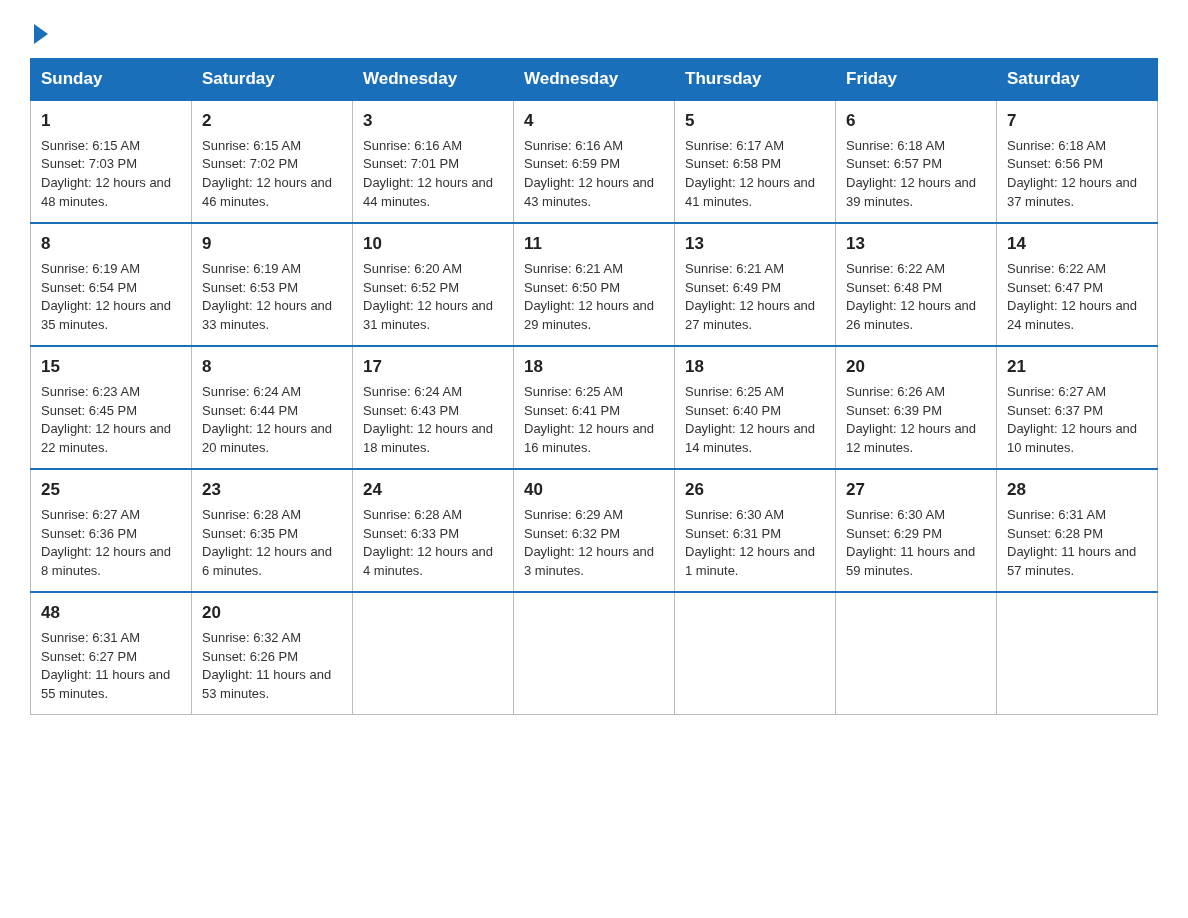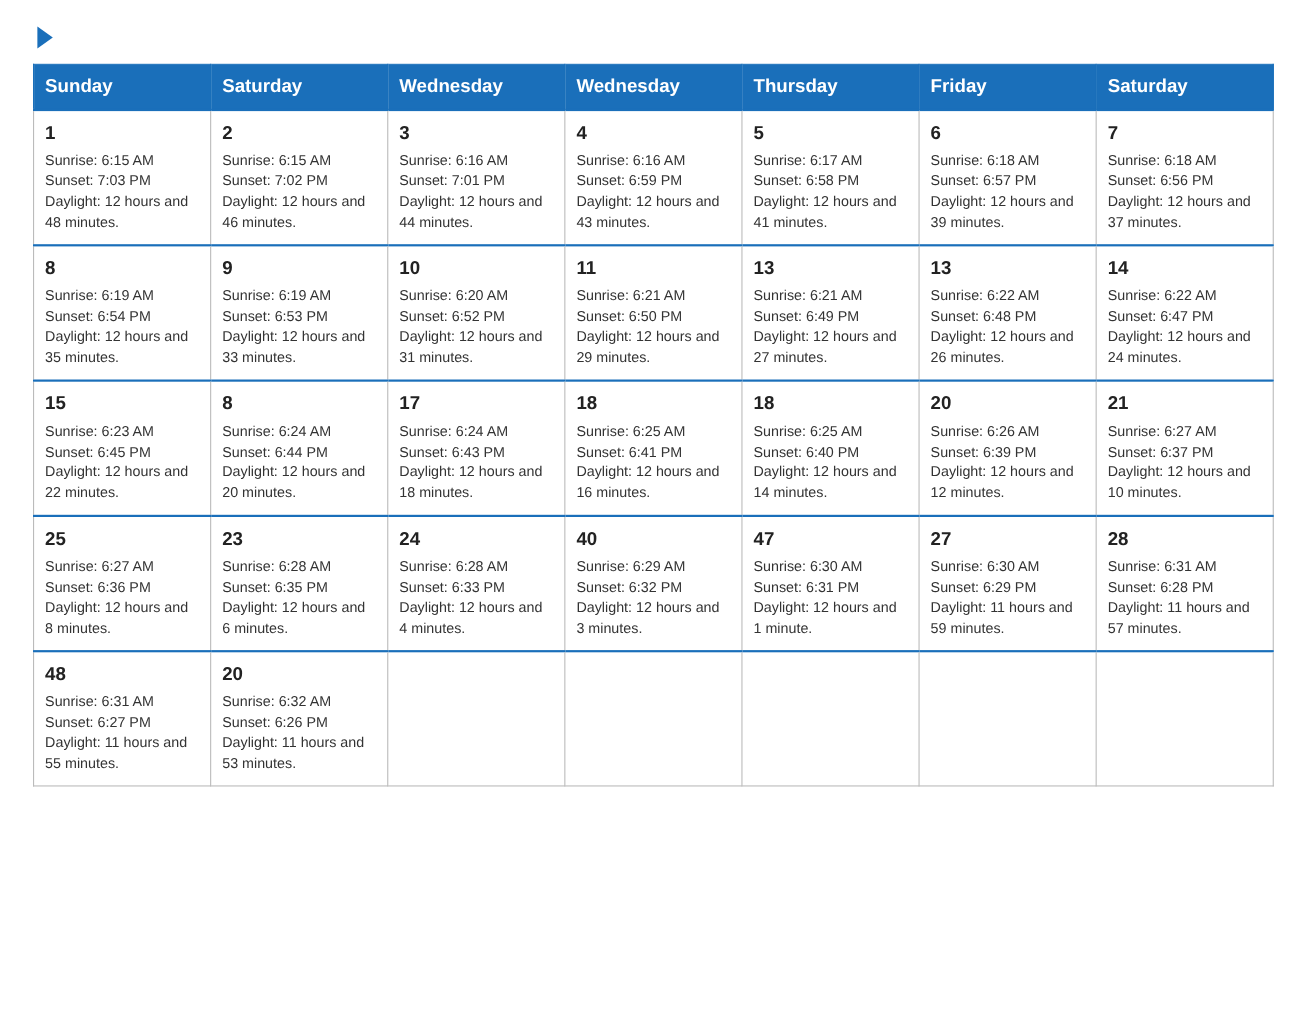--- a/index.html
+++ b/index.html
@@ -332,21 +332,21 @@
         </td>
         <td>
           <span class="day-num">40</span>
           <div class="day-info">
             Sunrise: 6:29 AM<br>
             Sunset: 6:32 PM<br>
             Daylight: 12 hours and 3 minutes.
           </div>
         </td>
         <td>
-          <span class="day-num">47</span>
+          <span class="day-num">26</span>
           <div class="day-info">
             Sunrise: 6:30 AM<br>
             Sunset: 6:31 PM<br>
             Daylight: 12 hours and 1 minute.
           </div>
         </td>
         <td>
           <span class="day-num">27</span>
           <div class="day-info">
             Sunrise: 6:30 AM<br>

